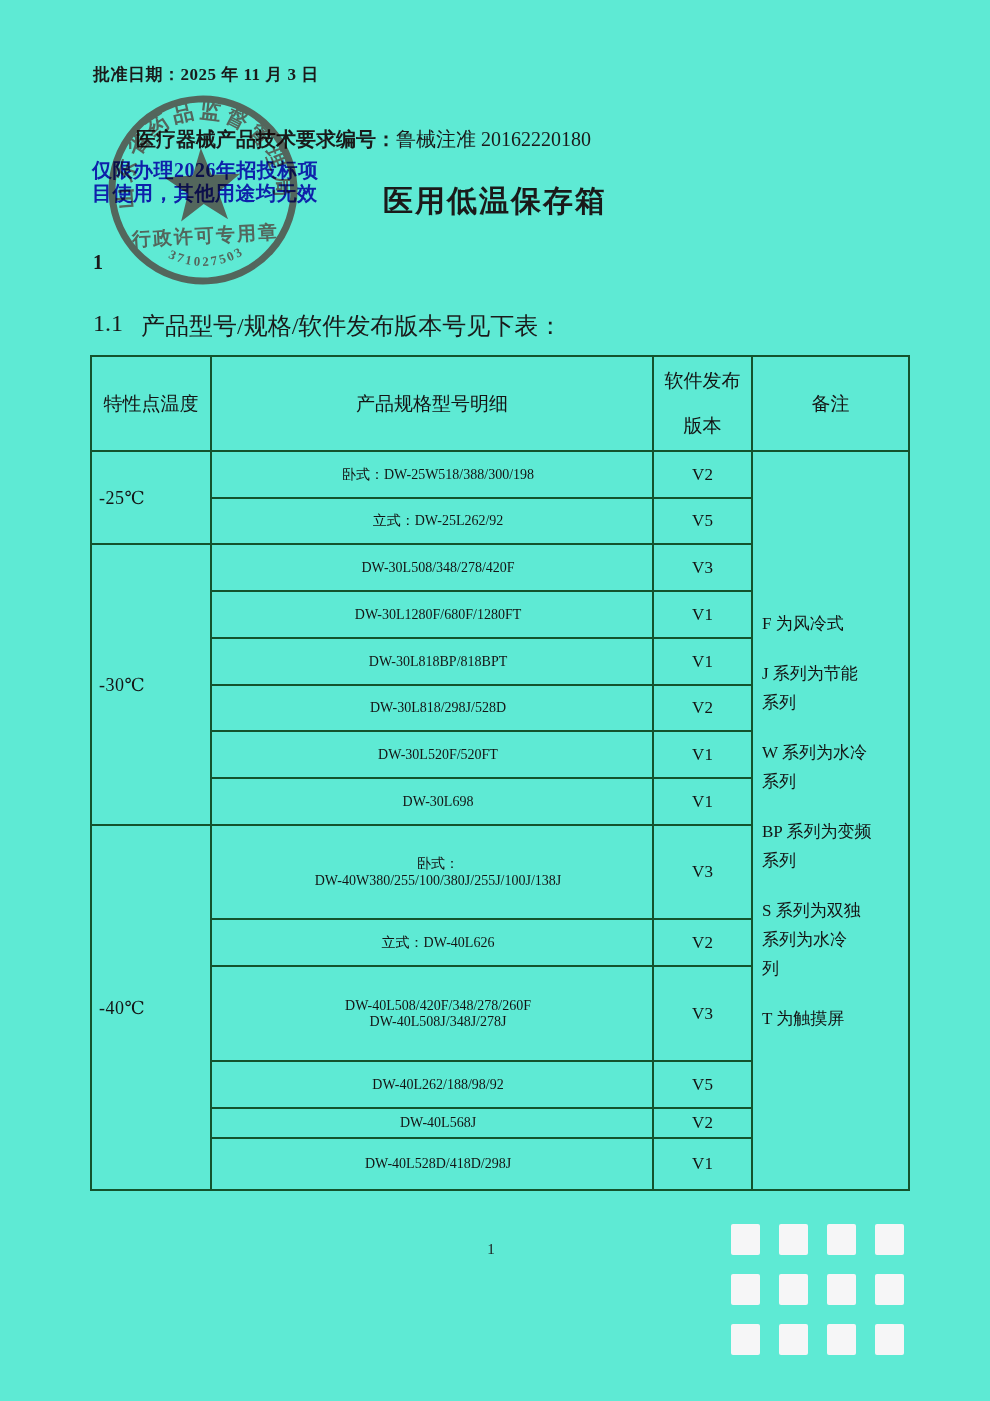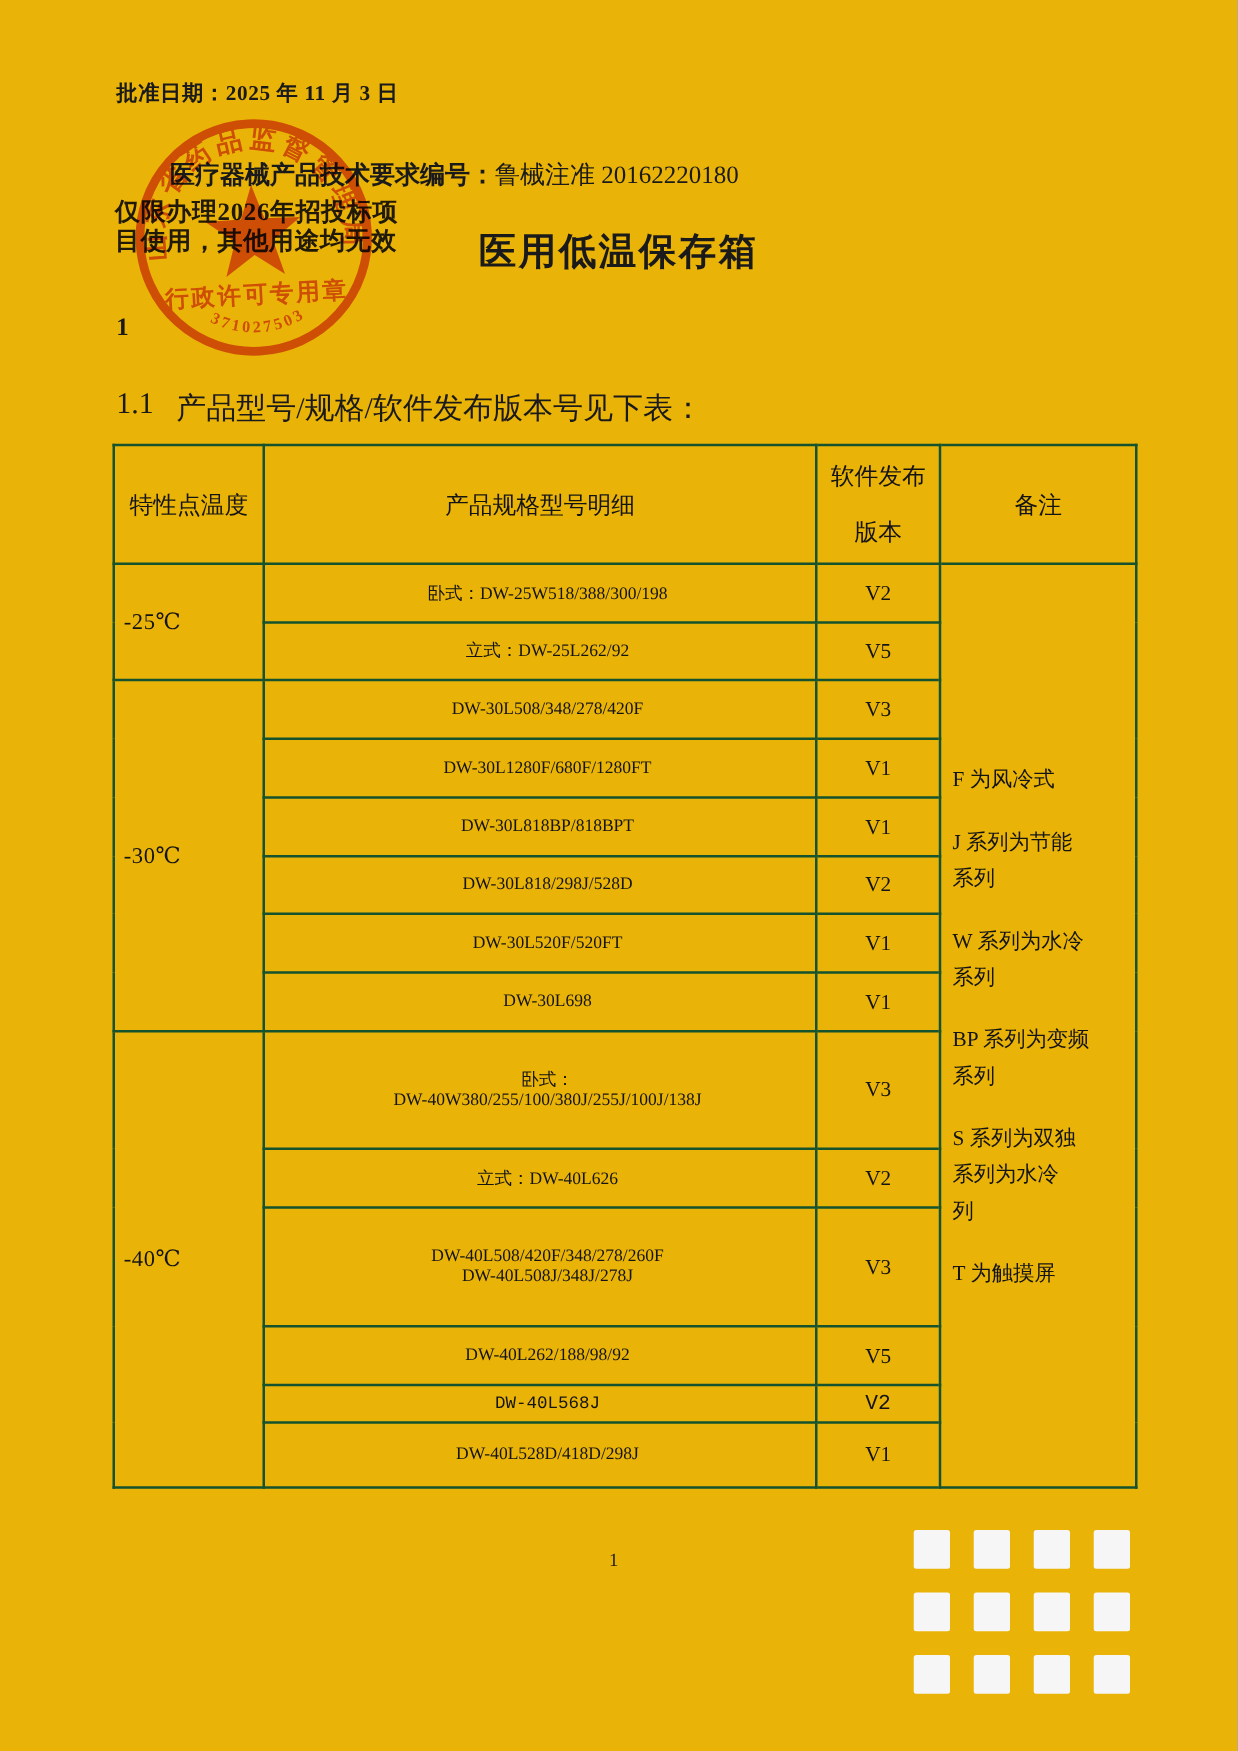--- a/index.html
+++ b/index.html
@@ -1,18 +1,18 @@
 <!DOCTYPE html>
 <html><head>
 <meta charset="utf-8">
 <style>
   html,body { margin:0; padding:0; background:#9c9c9c; }
   .page {
     position:relative; width:990px; height:1401px; margin:0 auto;
-    background:#eab308; overflow:hidden;
+    background:#5eead4; overflow:hidden;
     font-family:"Liberation Serif","DejaVu Serif",serif; color:#1a1a1a;
   }
   .approval-date {
     position:absolute; left:93px; top:63px; font-size:17px; font-weight:600;
     letter-spacing:.5px; z-index:2;
   }
   .doc-number { position:absolute; left:92px; top:126px; font-size:20px; z-index:2; white-space:nowrap;padding-left:44px; }
   .doc-number .lbl { font-weight:bold; }
   .blue-note {
     position:absolute; left:92px; top:159px; z-index:5;
@@ -216,21 +216,21 @@
             <div class="model-line">DW-40L508J/348J/278J</div>
           </td>
           <td class="version">V3</td>
         </tr>
         <tr style="height: 47px;">
           <td class="model">
             <div class="model-line">DW-40L262/188/98/92</div>
           </td>
           <td class="version">V5</td>
         </tr>
-        <tr style="height: 30px; font-family: Liberation Mono, monospace;">
+        <tr style="height: 30px;">
           <td class="model">
             <div class="model-line">DW-40L568J</div>
           </td>
           <td class="version">V2</td>
         </tr>
         <tr style="height: 52px;">
           <td class="model">
             <div class="model-line">DW-40L528D/418D/298J</div>
           </td>
           <td class="version">V1</td>

